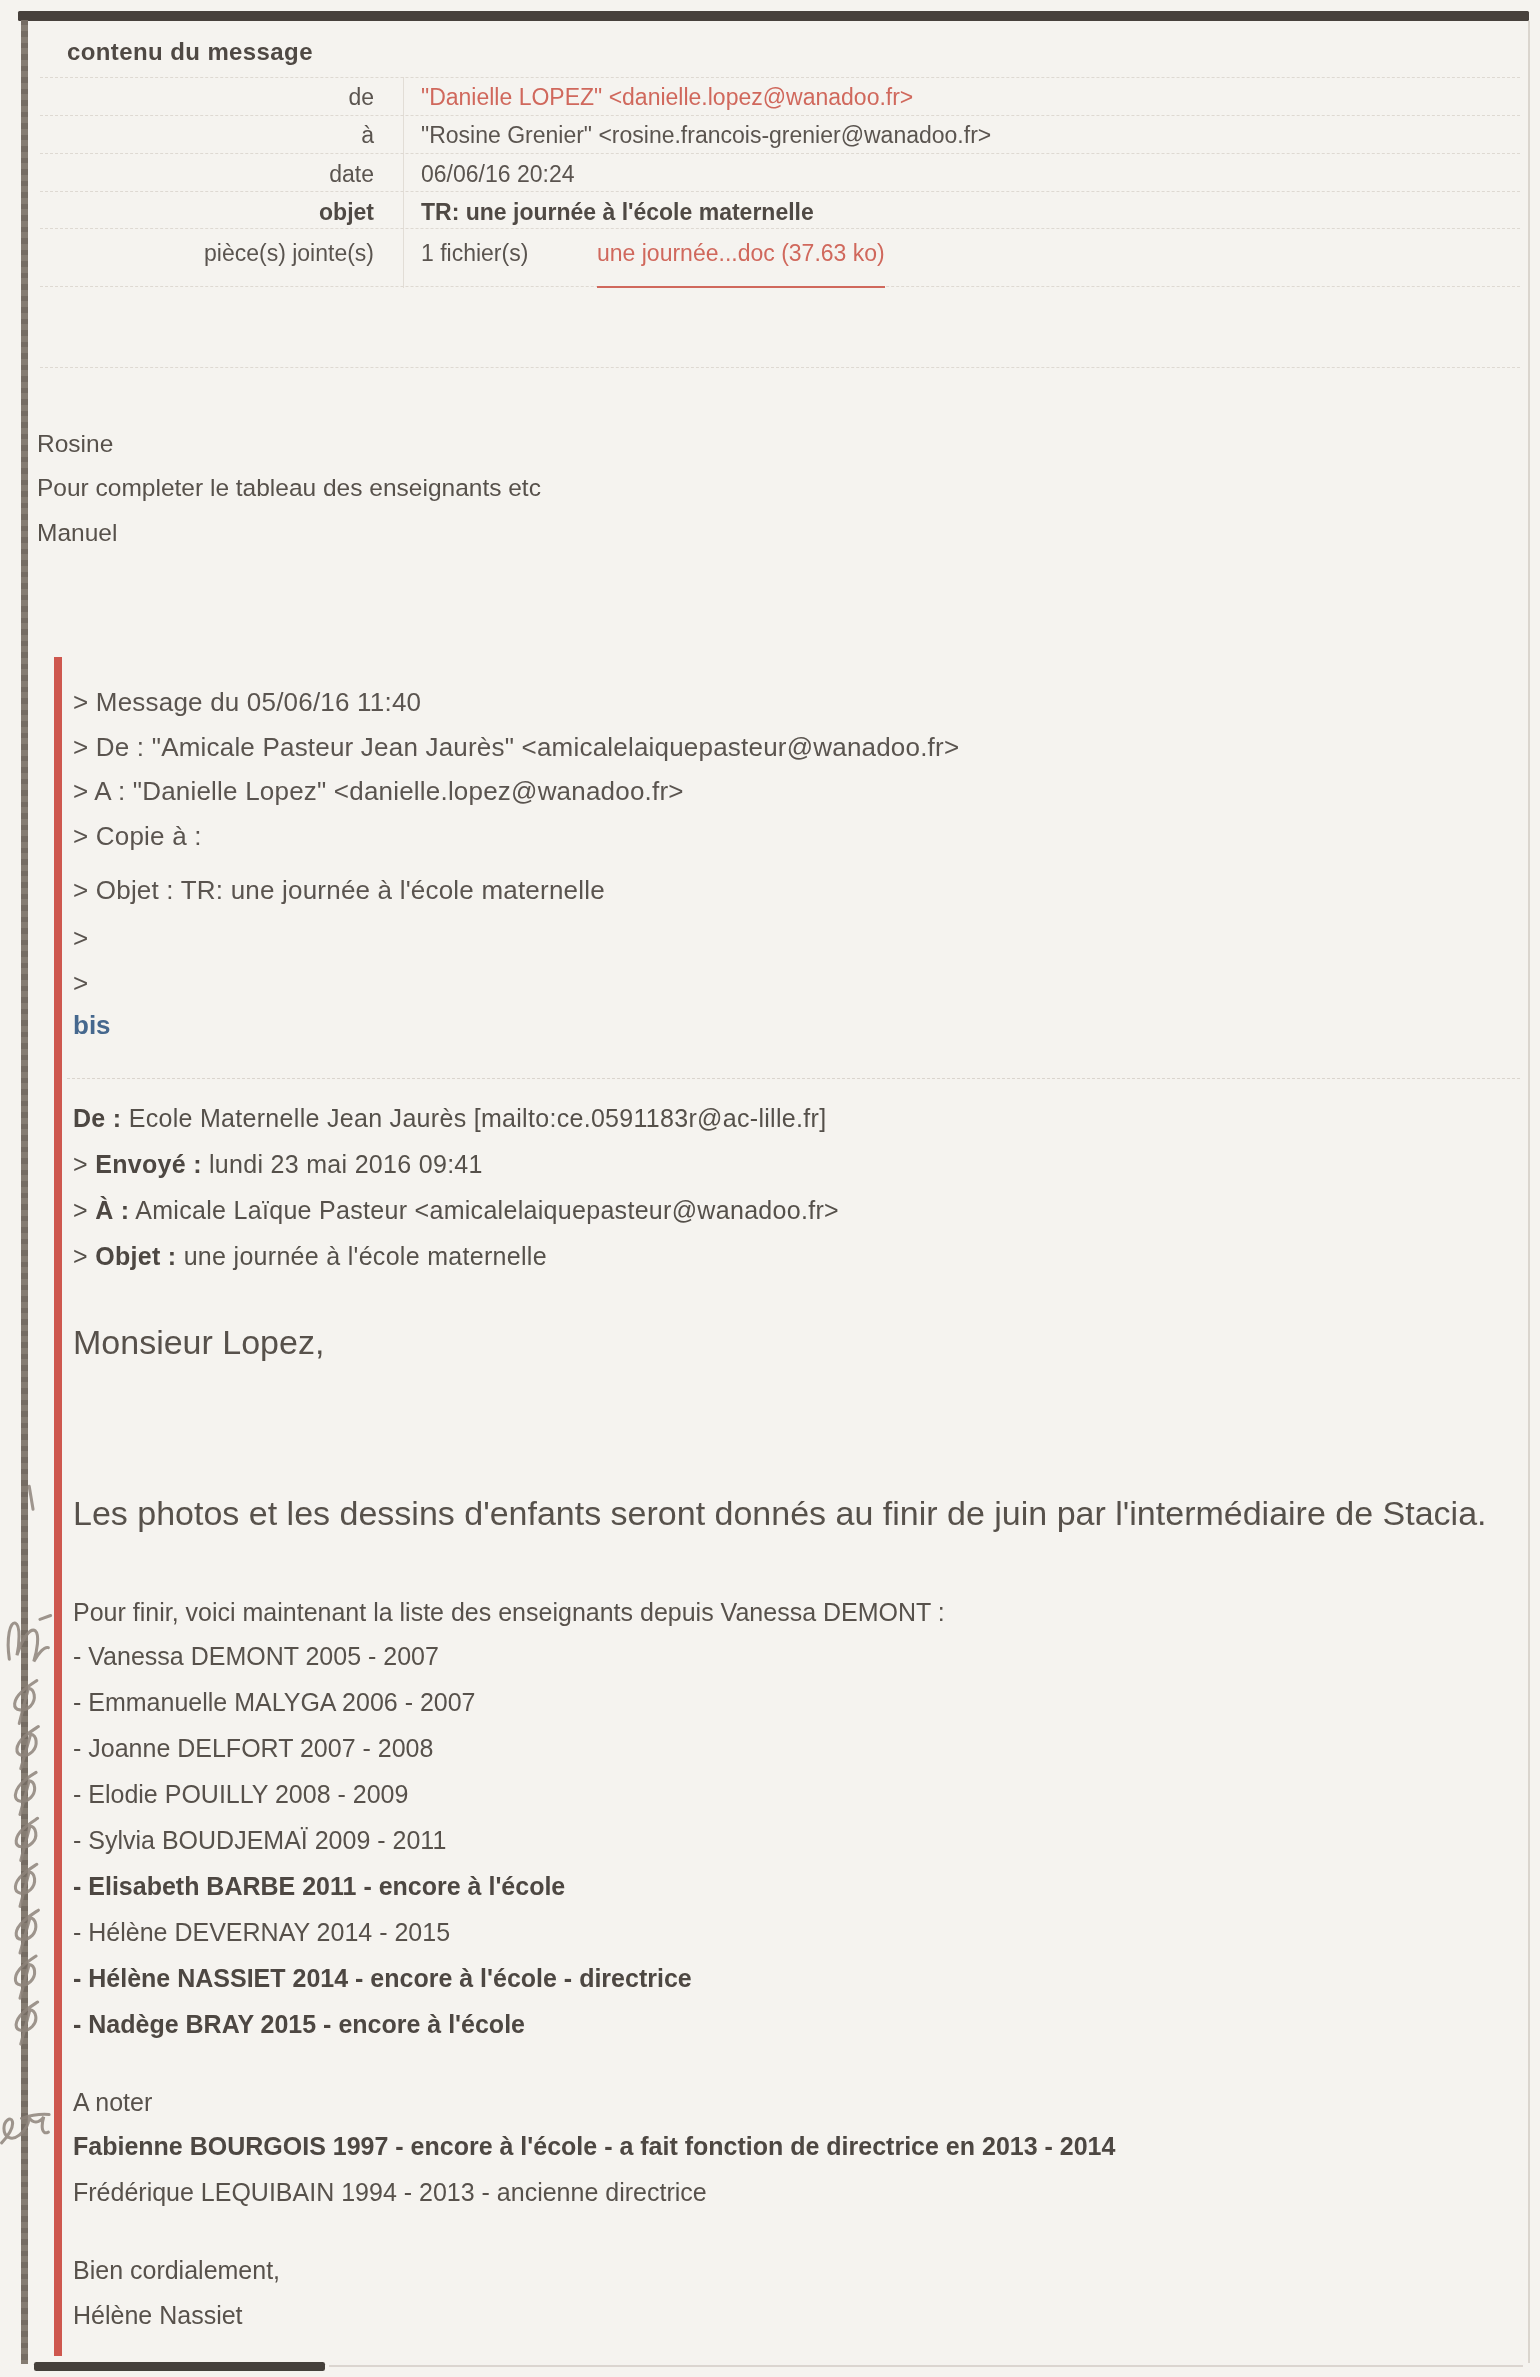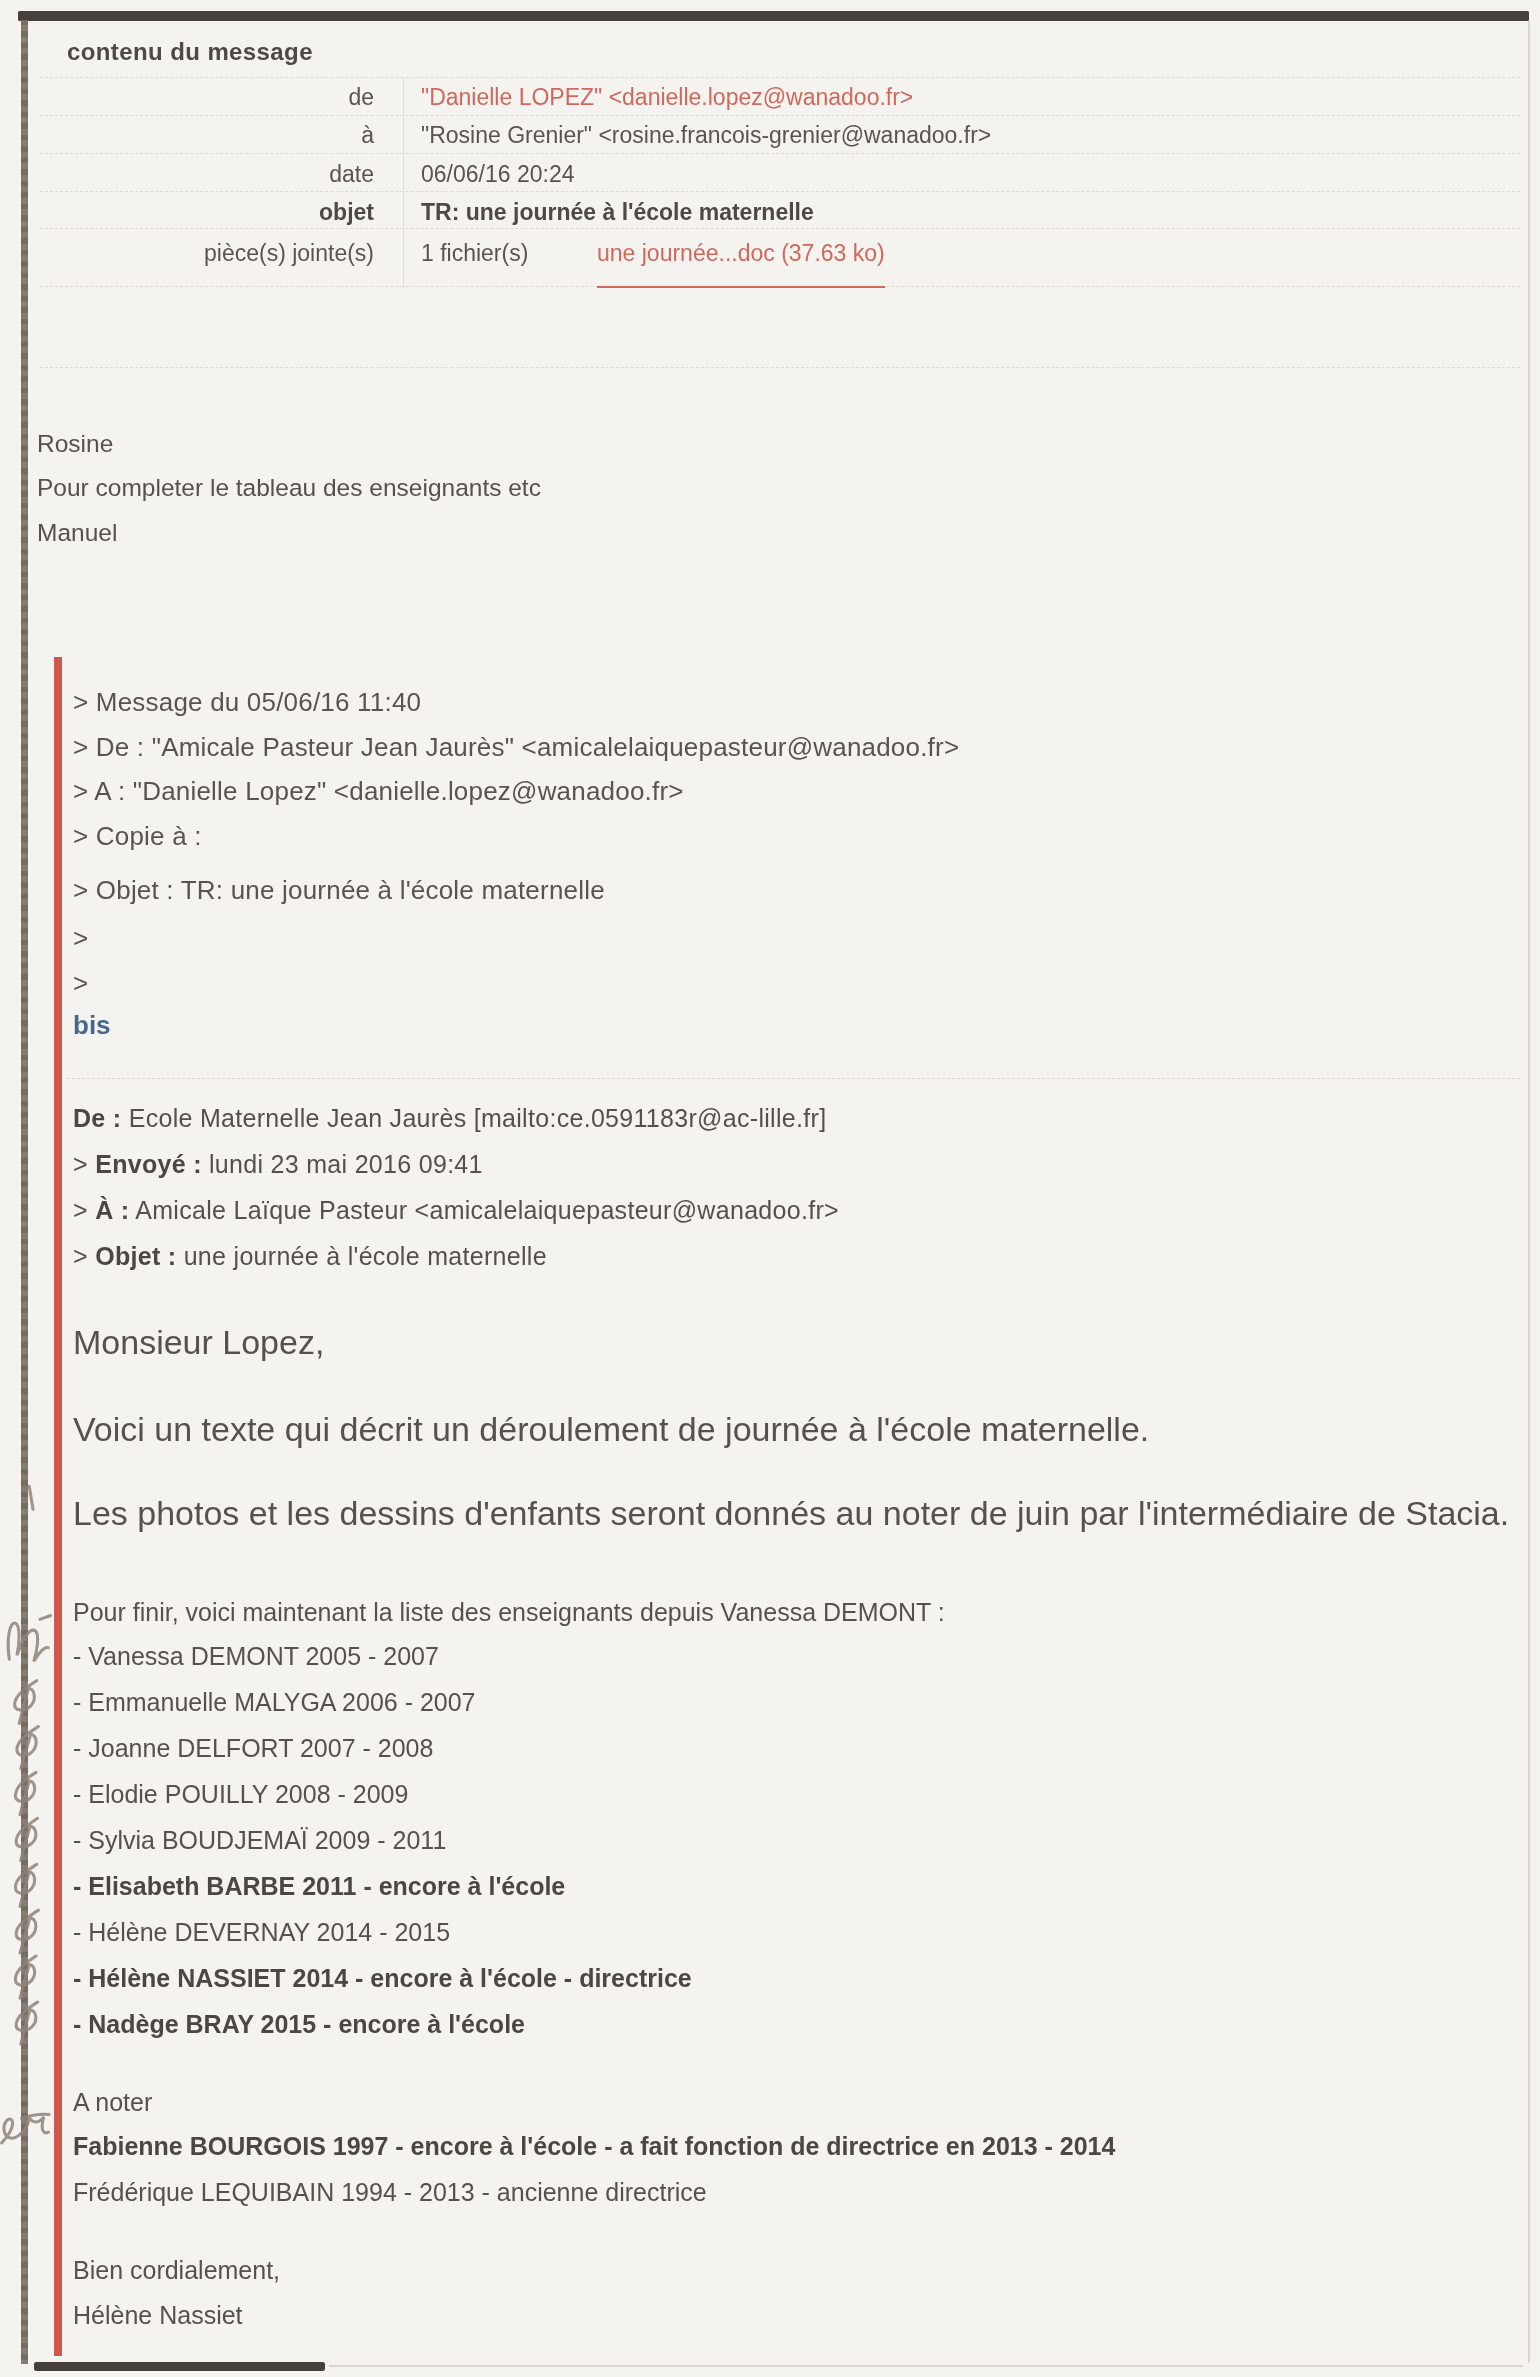--- a/index.html
+++ b/index.html
@@ -96,22 +96,21 @@
   <div class="bis" style="top:1010px">bis</div>
 
   <div class="sep2" style="top:1078px"></div>
 
   <div class="fline" style="top:1104px"><span></span><span class="lab">De :</span><span> Ecole Maternelle Jean Jaurès [mailto:ce.0591183r@ac-lille.fr]</span></div>
   <div class="fline" style="top:1150px"><span>&gt; </span><span class="lab">Envoyé :</span><span> lundi 23 mai 2016 09:41</span></div>
   <div class="fline" style="top:1196px"><span>&gt; </span><span class="lab">À :</span><span> Amicale Laïque Pasteur &lt;amicalelaiquepasteur@wanadoo.fr&gt;</span></div>
   <div class="fline" style="top:1242px"><span>&gt; </span><span class="lab">Objet :</span><span> une journée à l'école maternelle</span></div>
 
   <div class="bln" style="top:1323px">Monsieur Lopez,</div>
-  <div class="bln" style="top:1410px">Voici un texte qui décrit un déroulement de journée à l'école maternelle.</div>
-  <div class="bln" style="top:1494px">Les photos et les dessins d'enfants seront donnés au noter de juin par l'intermédiaire de Stacia.</div>
+  <div class="bln" style="top:1494px">Les photos et les dessins d'enfants seront donnés au finir de juin par l'intermédiaire de Stacia.</div>
 
   <div class="lln" style="top:1586px">Pour finir, voici maintenant la liste des enseignants depuis Vanessa DEMONT :</div>
   <div class="lln" style="top:1630px">- Vanessa DEMONT 2005 - 2007</div>
   <div class="lln" style="top:1676px">- Emmanuelle MALYGA 2006 - 2007</div>
   <div class="lln" style="top:1722px">- Joanne DELFORT 2007 - 2008</div>
   <div class="lln" style="top:1768px">- Elodie POUILLY 2008 - 2009</div>
   <div class="lln" style="top:1814px">- Sylvia BOUDJEMAÏ 2009 - 2011</div>
   <div class="lln b" style="top:1860px">- Elisabeth BARBE 2011 - encore à l'école</div>
   <div class="lln" style="top:1906px">- Hélène DEVERNAY 2014 - 2015</div>
   <div class="lln b" style="top:1952px">- Hélène NASSIET 2014 - encore à l'école - directrice</div>

